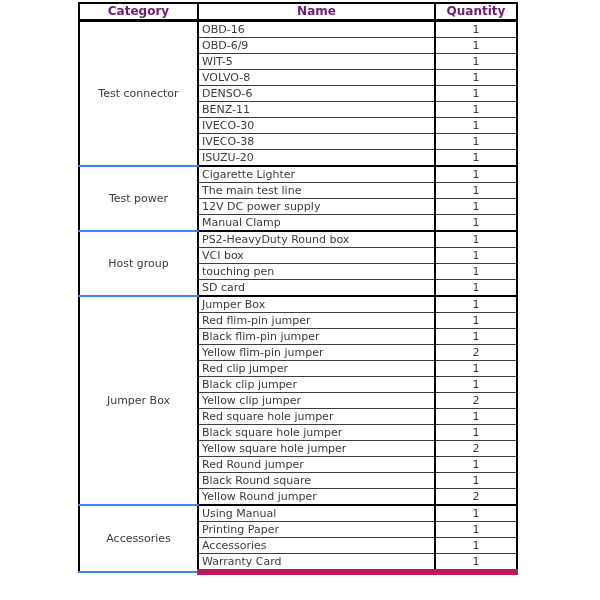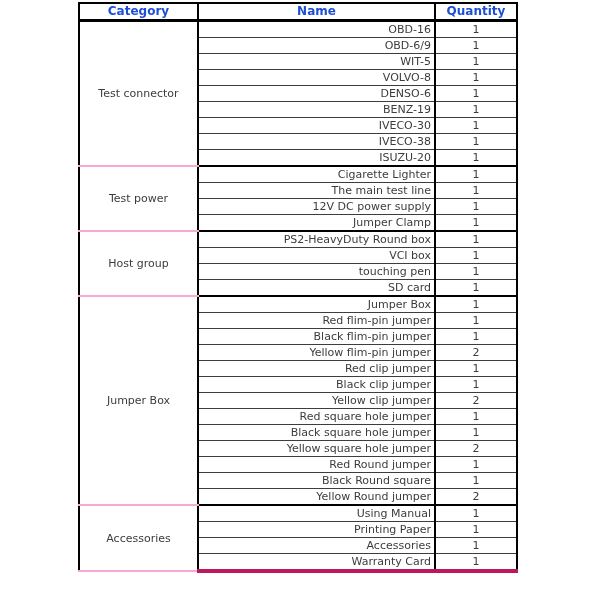--- a/index.html
+++ b/index.html
@@ -34,48 +34,48 @@
     font-size: 11px;
     line-height: 15px;
     height: 15px;
     padding: 0 3px;
     overflow: hidden;
     white-space: nowrap;
   }
   thead th {
     font-size: 12px;
     font-weight: bold;
-    color: #1d4ed8;
+    color: #701a75;
     text-align: center;
     border-top: 2px solid #000000;
     border-bottom: 3px solid #000000;
     border-left: 2px solid #000000;
     border-right: 2px solid #000000;
     height: 14px;
   }
   tbody td {
     color: #3c3c3c;
     border-top: 1px solid #3d3d3d;
     border-bottom: 1px solid #3d3d3d;
     border-left: 2px solid #000000;
     border-right: 2px solid #000000;
   }
   tbody td.cat {
     text-align: center;
     vertical-align: middle;
     border-top: 2px solid #000000;
-    border-bottom: 2px solid #f9a8d4;
-  }
-  tbody td.name { text-align: right; }
+    border-bottom: 2px solid #3b82f6;
+  }
+  tbody td.name { text-align: left; }
   tbody td.qty  { text-align: center; }
   tbody tr.section-start td {
     border-top: 2px solid #000000;
   }
   tbody tr:last-child td {
-    border-bottom: 4px solid #be185d;
+    border-bottom: 6px solid #be185d;
   }
 </style>
 </head>
 <body>
 
 <div class="page">
   <table class="packing-list">
     <colgroup>
       <col class="c-category">
       <col class="c-name">
@@ -104,21 +104,21 @@
         </tr>
         <tr>
           <td class="name">VOLVO-8</td>
           <td class="qty">1</td>
         </tr>
         <tr>
           <td class="name">DENSO-6</td>
           <td class="qty">1</td>
         </tr>
         <tr>
-          <td class="name">BENZ-19</td>
+          <td class="name">BENZ-11</td>
           <td class="qty">1</td>
         </tr>
         <tr>
           <td class="name">IVECO-30</td>
           <td class="qty">1</td>
         </tr>
         <tr>
           <td class="name">IVECO-38</td>
           <td class="qty">1</td>
         </tr>
@@ -133,21 +133,21 @@
         </tr>
         <tr>
           <td class="name">The main test line</td>
           <td class="qty">1</td>
         </tr>
         <tr>
           <td class="name">12V DC power supply</td>
           <td class="qty">1</td>
         </tr>
         <tr>
-          <td class="name">Jumper Clamp</td>
+          <td class="name">Manual Clamp</td>
           <td class="qty">1</td>
         </tr>
         <tr class="section-start">
           <td rowspan="4" class="cat">Host group</td>
           <td class="name">PS2-HeavyDuty Round box</td>
           <td class="qty">1</td>
         </tr>
         <tr>
           <td class="name">VCI box</td>
           <td class="qty">1</td>

